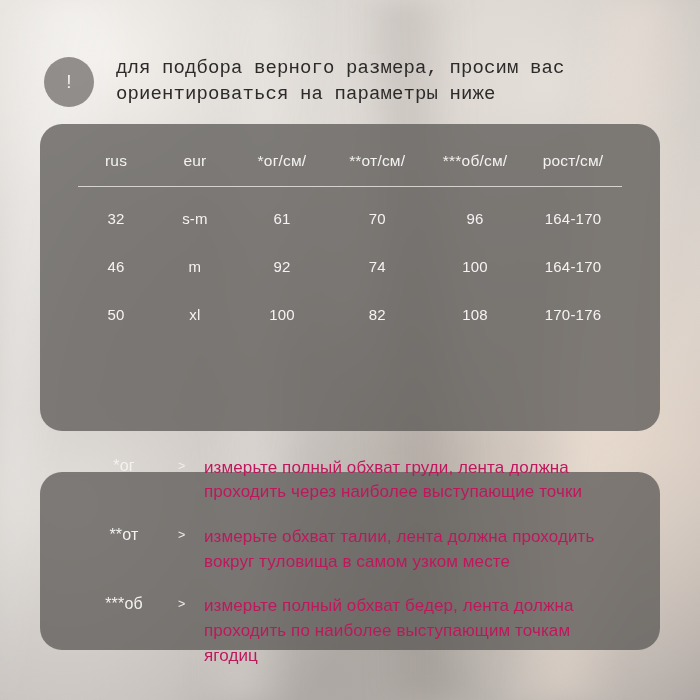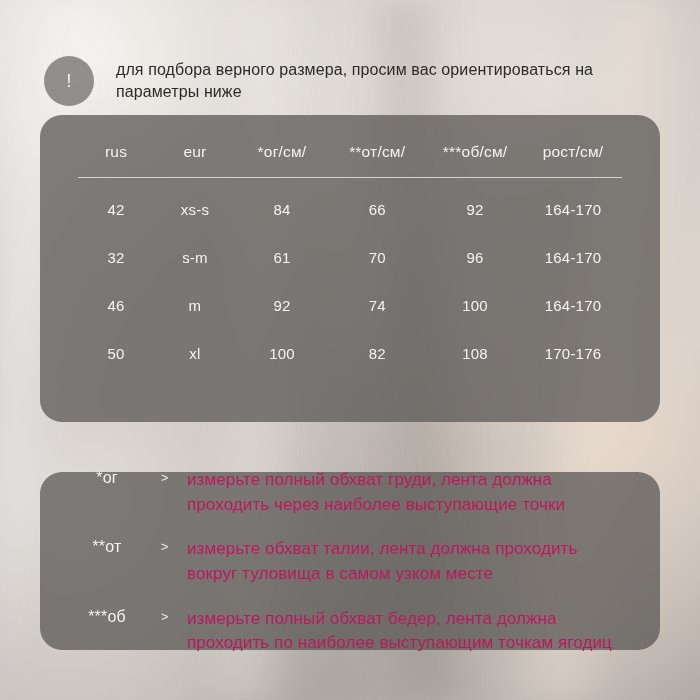--- a/index.html
+++ b/index.html
@@ -57,36 +57,37 @@
     display: flex;
     align-items: center;
     justify-content: center;
     font-size: 19px;
     font-weight: 400;
     flex: 0 0 auto;
     backdrop-filter: blur(2px);
   }
   .note-text {
     color: #2c2b2a;
-    font-size: 16px;
+    font-size: 19px;
     line-height: 1.35;
     letter-spacing: 0.1px;
+    font-family: Liberation Mono, monospace;
   }
 
   
   .card {
     position: absolute;
     background: rgba(92,89,87,0.76);
     border-radius: 22px;
     backdrop-filter: blur(3px);
     -webkit-backdrop-filter: blur(3px);
   }
   #size-card {
     left: 40px;
-    top: 115px;
+    top: 124px;
     width: 620px;
     height: 307px;
     padding: 0 38px;
   }
 
   table.size {
     width: 100%;
     border-collapse: collapse;
     color: #f3f2f1;
   }
@@ -116,21 +117,21 @@
   .col-ot  { width: 18%; }
   .col-ob  { width: 18%; margin-top: 43px; }
   .col-r   { width: 18%; }
 
   
   #legend-card {
     left: 40px;
     top: 472px;
     width: 620px;
     height: 178px;
-    padding: 22px 34px 20px 13px;
+    padding: 22px 34px 20px 30px;
     display: flex;
     flex-direction: column;
     justify-content: center;
     gap: 20px;
   }
   .legend-row {
     display: flex;
     align-items: flex-start;
     color: #f3f2f1;
   }
@@ -174,28 +175,20 @@
       <tr>
         <th class="col-rus">rus</th>
         <th class="col-eur">eur</th>
         <th class="col-og">*ог/см/</th>
         <th class="col-ot">**от/см/</th>
         <th class="col-ob">***об/см/</th>
         <th class="col-r">рост/см/</th>
       </tr>
     </thead>
     <tbody>
-      <tr>
-        <td>42</td>
-        <td>xs-s</td>
-        <td>84</td>
-        <td>66</td>
-        <td>92</td>
-        <td>164-170</td>
-      </tr>
       <tr>
         <td>32</td>
         <td>s-m</td>
         <td>61</td>
         <td>70</td>
         <td>96</td>
         <td>164-170</td>
       </tr>
       <tr>
         <td>46</td>

